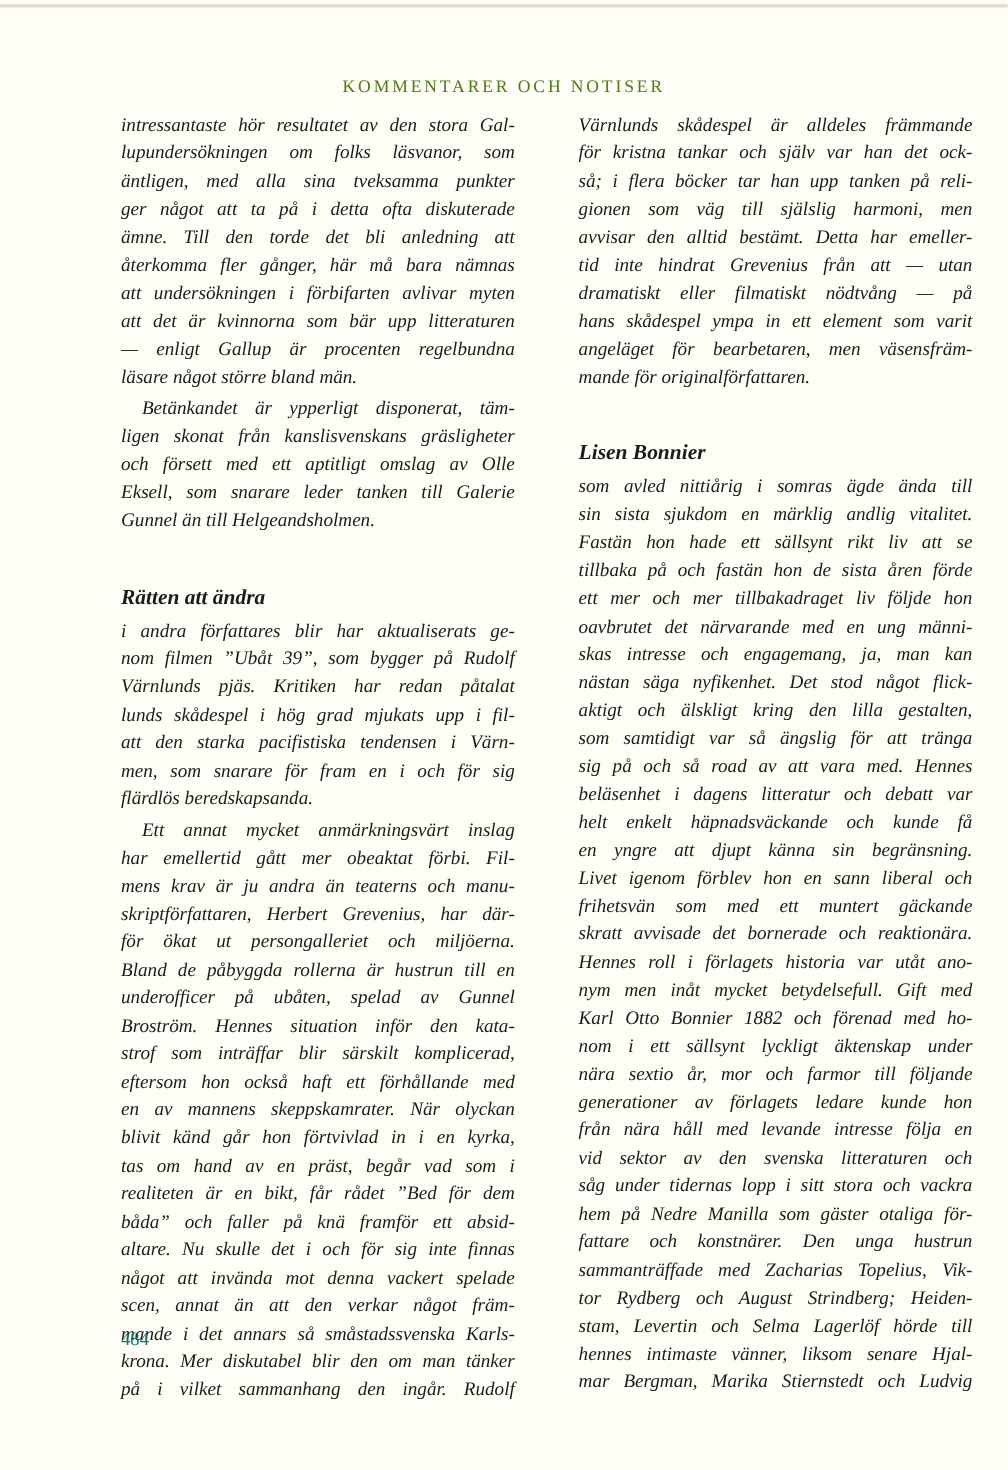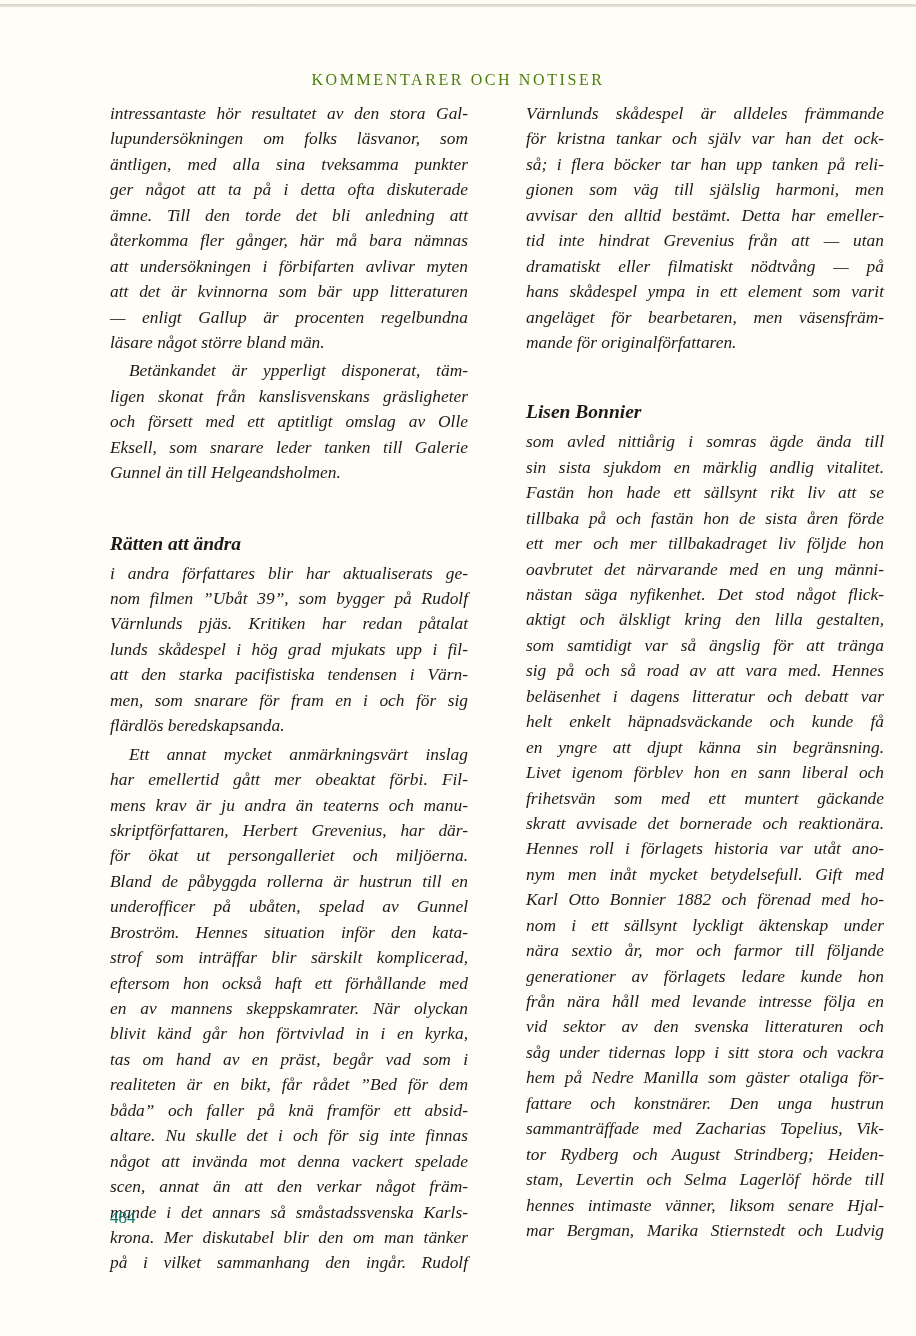--- a/index.html
+++ b/index.html
@@ -122,20 +122,21 @@
   <div style="height:42px"></div>
   <div class="heading">Lisen Bonnier</div>
   <div style="height:2px"></div>
   <div>
       <span class="line">som avled nittiårig i somras ägde ända till</span>
       <span class="line">sin sista sjukdom en märklig andlig vitalitet.</span>
       <span class="line">Fastän hon hade ett sällsynt rikt liv att se</span>
       <span class="line">tillbaka på och fastän hon de sista åren förde</span>
       <span class="line">ett mer och mer tillbakadraget liv följde hon</span>
       <span class="line">oavbrutet det närvarande med en ung männi-</span>
+      <span class="line">skas intresse och engagemang, ja, man kan</span>
       <span class="line">nästan säga nyfikenhet. Det stod något flick-</span>
       <span class="line">aktigt och älskligt kring den lilla gestalten,</span>
       <span class="line">som samtidigt var så ängslig för att tränga</span>
       <span class="line">sig på och så road av att vara med. Hennes</span>
       <span class="line">beläsenhet i dagens litteratur och debatt var</span>
       <span class="line">helt enkelt häpnadsväckande och kunde få</span>
       <span class="line">en yngre att djupt känna sin begränsning.</span>
       <span class="line">Livet igenom förblev hon en sann liberal och</span>
       <span class="line">frihetsvän som med ett muntert gäckande</span>
       <span class="line">skratt avvisade det bornerade och reaktionära.</span>

